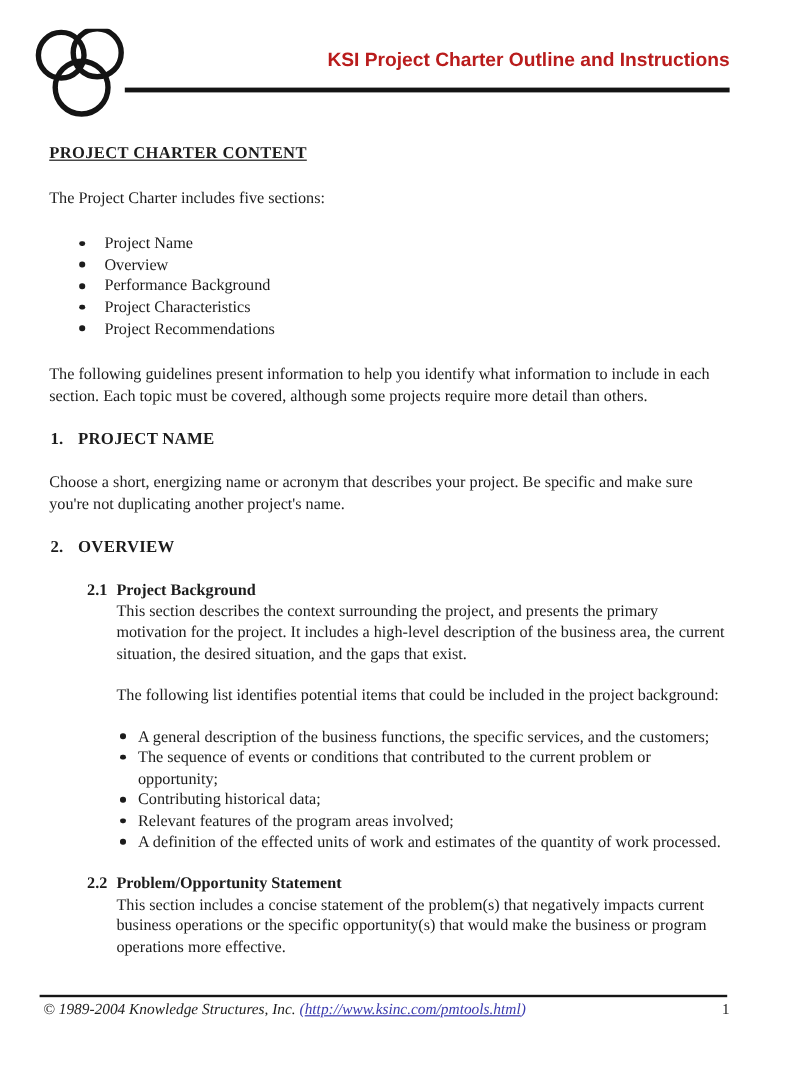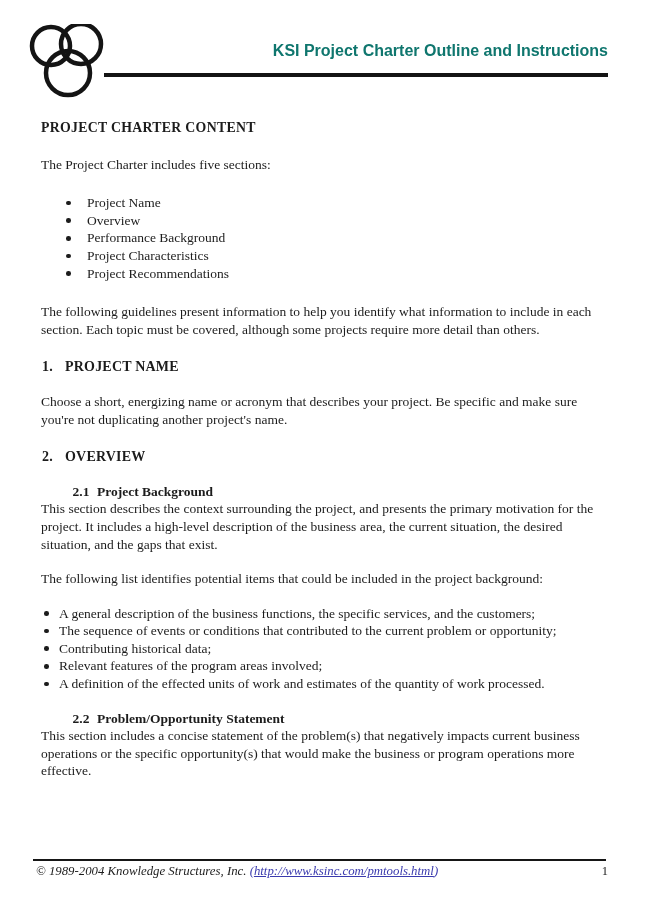--- a/index.html
+++ b/index.html
@@ -19,30 +19,31 @@
   .logo { width: 76px; height: 74px; flex: 0 0 auto; }
   .logo svg { display: block; width: 76px; height: 74px; }
   .header-right { flex: 1 1 auto; min-width: 0; }
   .doc-title {
     margin: 17px 0 0 0;
     font-family: "Liberation Sans", "DejaVu Sans", sans-serif;
     font-weight: bold;
     font-size: 16px;
     line-height: 20px;
     text-align: right;
-    color: #0f766e;
+    color: #b91c1c;
     white-space: nowrap;
   }
   .header-rule { border-bottom: 4px solid #141414; margin-top: 12px; }
 
   
   .main { padding: 21px 44px 0 41px; font-size: 13.5px; line-height: 17.6px; }
   .doc-heading {
     font-size: 13.8px; font-weight: bold; letter-spacing: 0.3px;
     margin: 0 0 19px 0;
+    text-decoration: underline;
   }
   .main p { margin: 0 0 17px 0; }
 
   ul.l1 { list-style: none; margin: 21px 0; padding: 0 0 0 25px; }
   ul.l1 li { position: relative; padding-left: 21px; }
   ul.l2 { list-style: none; margin: 17px 0; padding: 0 0 0 3px; }
   ul.l2 li { position: relative; padding-left: 15px; }
   ul li::before {
     content: ""; position: absolute; left: 0; top: 6.6px;
     width: 4.6px; height: 4.6px; border-radius: 50%; background: #1c1c1c;
@@ -50,25 +51,25 @@
 
   .numbered-heading {
     display: flex; font-weight: bold; font-size: 14px;
     margin: 20px 0 17px 1px; letter-spacing: 0.2px;
   }
   .numbered-heading .num { flex: 0 0 23px; }
 
   .subsection { margin-top: 17px; }
   .sub-heading { display: flex; font-weight: bold; margin: 0 0 0 24px; }
   .sub-heading .num { flex: 0 0 32px; text-align: center; }
-  .sub-body { }
+  .sub-body { margin-left: 56px; }
   .sub-body p { margin: 0 0 17px 0; }
 
   
-  .footer { position: absolute; top: 859px; left: 0; right: 0; }
+  .footer { position: absolute; top: 829px; left: 0; right: 0; }
   .footer-rule { margin-left: 33px; width: 573px; border-top: 2px solid #161616; }
   .footer-row {
     display: flex; justify-content: space-between; align-items: baseline;
     padding: 3px 46px 0 36px; font-size: 12.8px;
   }
   .copyright { font-style: italic; }
   .copyright a { text-decoration: underline; }
   .paren { text-decoration: none; }
   .page-num { font-size: 12.5px; color: #222; }
 </style>

